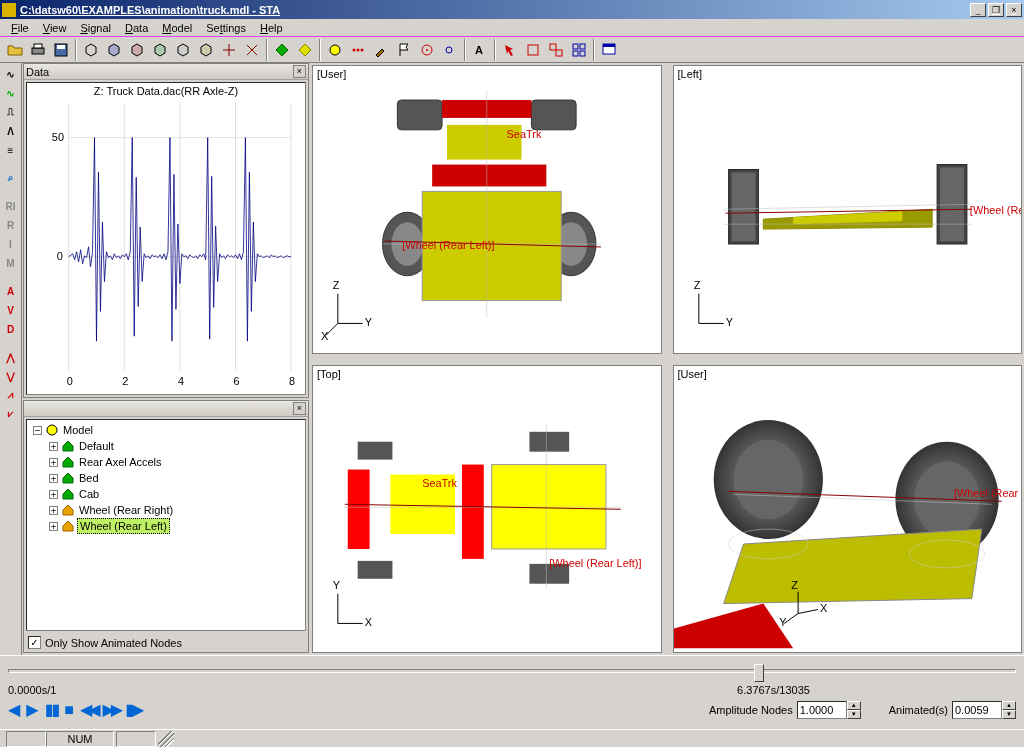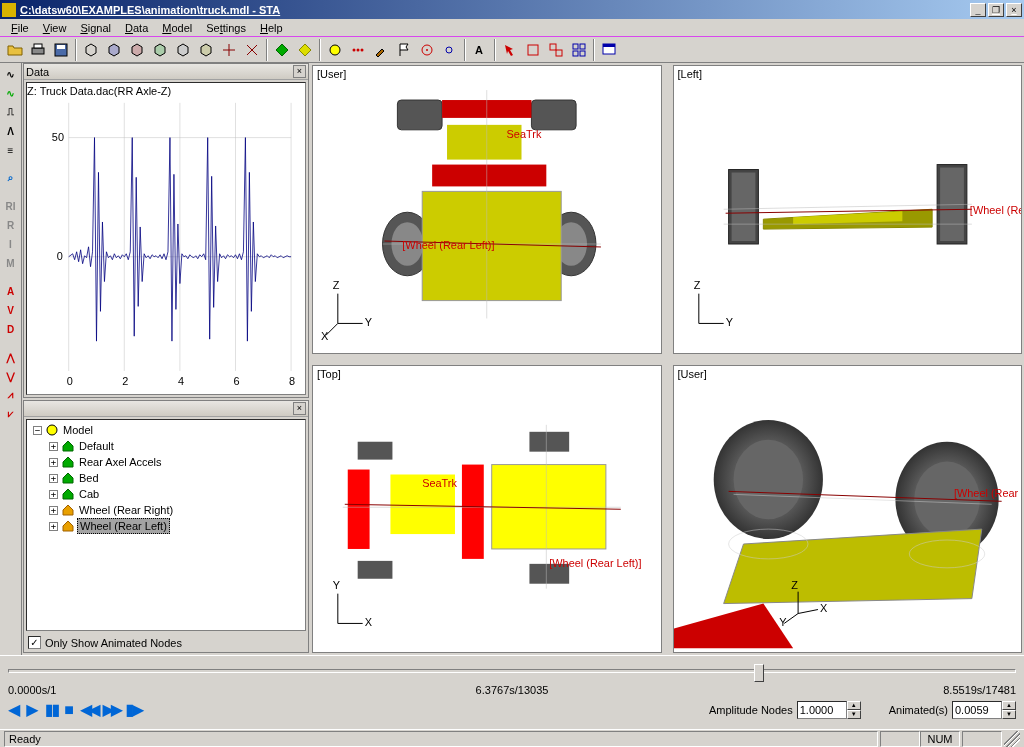--- a/index.html
+++ b/index.html
@@ -31,29 +31,29 @@
 .lb.gray { color: #888; }
 
 
 .panels-col { width: 288px; background: #d6d3ce; display: flex; flex-direction: column; }
 .panel { border: 1px solid #808080; margin: 0 1px 2px 1px; background: #d6d3ce; display:flex; flex-direction:column; }
 .panel-hdr { height: 16px; background: linear-gradient(#e8e6e2, #cfcbc3); display: flex; align-items: center; padding: 0 2px; font-size: 11px; border-bottom: 1px solid #a0a0a0; }
 .panel-hdr .x { margin-left: auto; width: 13px; height: 13px; border:1px solid #808080; background:#d6d3ce; font-size:9px; text-align:center; line-height:11px; }
 .panel-hdr .ttl { flex:1; }
 
 .chart-area { flex:1; background:#fff; margin:2px; border:1px inset #808080; position:relative; overflow:hidden; }
-.chart-title { position:absolute; top:2px; left:0; right:0; text-align:left; font-size:11px; color:#000; }
+.chart-title { position:absolute; top:2px; left:0; right:0; text-align:center; font-size:11px; color:#000; }
 .chart-svg { position:absolute; inset:0; }
 
 .tree-area { flex:1; background:#fff; margin:2px; border:1px inset #808080; overflow:auto; padding:2px; }
 .tree-item { display:flex; align-items:center; height:16px; padding-left:4px; white-space:nowrap; }
 .tree-item .exp { width:9px; height:9px; border:1px solid #808080; background:#fff; font-size:9px; line-height:7px; text-align:center; margin-right:4px; font-family:monospace; }
 .tree-item .icn { width:12px; height:12px; margin-right:3px; }
 .tree-item .lbl { padding:1px 2px; }
-.tree-item.sel .lbl { background:#a3a3a3; border:1px dotted #000; }
+.tree-item.sel .lbl { background:#bef264; border:1px dotted #000; }
 .tree-item.l1 { padding-left:4px; }
 .tree-item.l2 { padding-left:20px; }
 
 .chk-row { display:flex; align-items:center; padding:3px 4px; gap:4px; }
 .chk { width:13px; height:13px; background:#fff; border:1px inset #808080; font-size:10px; text-align:center; line-height:11px; }
 
 
 .views { flex:1; display:grid; grid-template-columns:1fr 1fr; grid-template-rows:1fr 1fr; gap:11px; padding:2px; background:#d6d3ce; }
 .view { background:#fff; border:1px solid #808080; position:relative; overflow:hidden; }
 .view-lbl { position:absolute; top:2px; left:4px; font-size:11px; color:#000; }
@@ -72,21 +72,21 @@
 .play-btn { color:#0066d6; font-size:16px; cursor:default; }
 .ctrl-right { margin-left:auto; display:flex; align-items:center; gap:4px; }
 .spin { display:flex; align-items:center; }
 .spin input { width:50px; height:18px; border:1px inset #808080; padding:0 2px; font-size:11px; }
 .spin .ud { display:flex; flex-direction:column; }
 .spin .ud div { width:14px; height:9px; background:#d6d3ce; border:1px solid #fff; border-right-color:#404040; border-bottom-color:#404040; font-size:6px; text-align:center; line-height:7px; }
 
 
 .status { position:absolute; left:0; right:0; bottom:0; height:18px; background:#d6d3ce; border-top:1px solid #fff; display:flex; align-items:center; padding:0 4px; font-size:11px; }
 .status .left { flex:1; border:1px solid #808080; border-top-color:#808080; border-left-color:#808080; border-right-color:#fff; border-bottom-color:#fff; height:16px; padding:0 4px; display:flex; align-items:center;}
-.status .right { width:40px; border:1px solid #808080; border-right-color:#fff; border-bottom-color:#fff; height:16px; display:flex; align-items:center; justify-content:center;}
+.status .right { width:68px; border:1px solid #808080; border-right-color:#fff; border-bottom-color:#fff; height:16px; display:flex; align-items:center; justify-content:center;}
 .status .blank { width:40px; border:1px solid #808080; border-right-color:#fff; border-bottom-color:#fff; height:16px; margin-left:2px;}
 .status .grip { width:16px; height:16px; margin-left:2px; background-image:linear-gradient(135deg,transparent 40%,#808080 40%,#808080 45%,#fff 45%,#fff 50%,transparent 50%,transparent 55%,#808080 55%,#808080 60%,#fff 60%,#fff 65%,transparent 65%,transparent 70%,#808080 70%,#808080 75%,#fff 75%,#fff 80%,transparent 80%);}
 </style>
 </head>
 <body>
 
 <div class="titlebar">
   <div class="icon"></div>
   <div class="title">C:\datsw60\EXAMPLES\animation\truck.mdl - STA</div>
   <div class="wbtns">
@@ -501,21 +501,20 @@
 </div>
 
 <div class="bottom">
   <div class="slider-track">
     <div class="slider-line"></div>
     <div class="slider-thumb"></div>
   </div>
   <div class="time-row">
     <div class="l">0.0000s/1</div>
     <div class="c">6.3767s/13035</div>
-    <div class="r">8.5519s/17481</div>
   </div>
   <div class="controls-row">
     <span class="play-btn">◀</span>
     <span class="play-btn">▶</span>
     <span class="play-btn" style="letter-spacing:-2px">▮▮</span>
     <span class="play-btn">■</span>
     <span class="play-btn" style="letter-spacing:-4px">◀◀</span>
     <span class="play-btn" style="letter-spacing:-4px">▶▶</span>
     <span class="play-btn" style="letter-spacing:-2px">▮▶</span>
     <div class="ctrl-right">
@@ -534,18 +533,17 @@
         <div class="ud">
             <div>▲</div>
             <div>▼</div>
           </div>
       </div>
     </div>
   </div>
 </div>
 
 <div class="status">
-  <div class="left">Ready</div>
   <div class="blank"></div>
   <div class="right">NUM</div>
   <div class="blank"></div>
   <div class="grip"></div>
 </div>
 
 </body></html>

